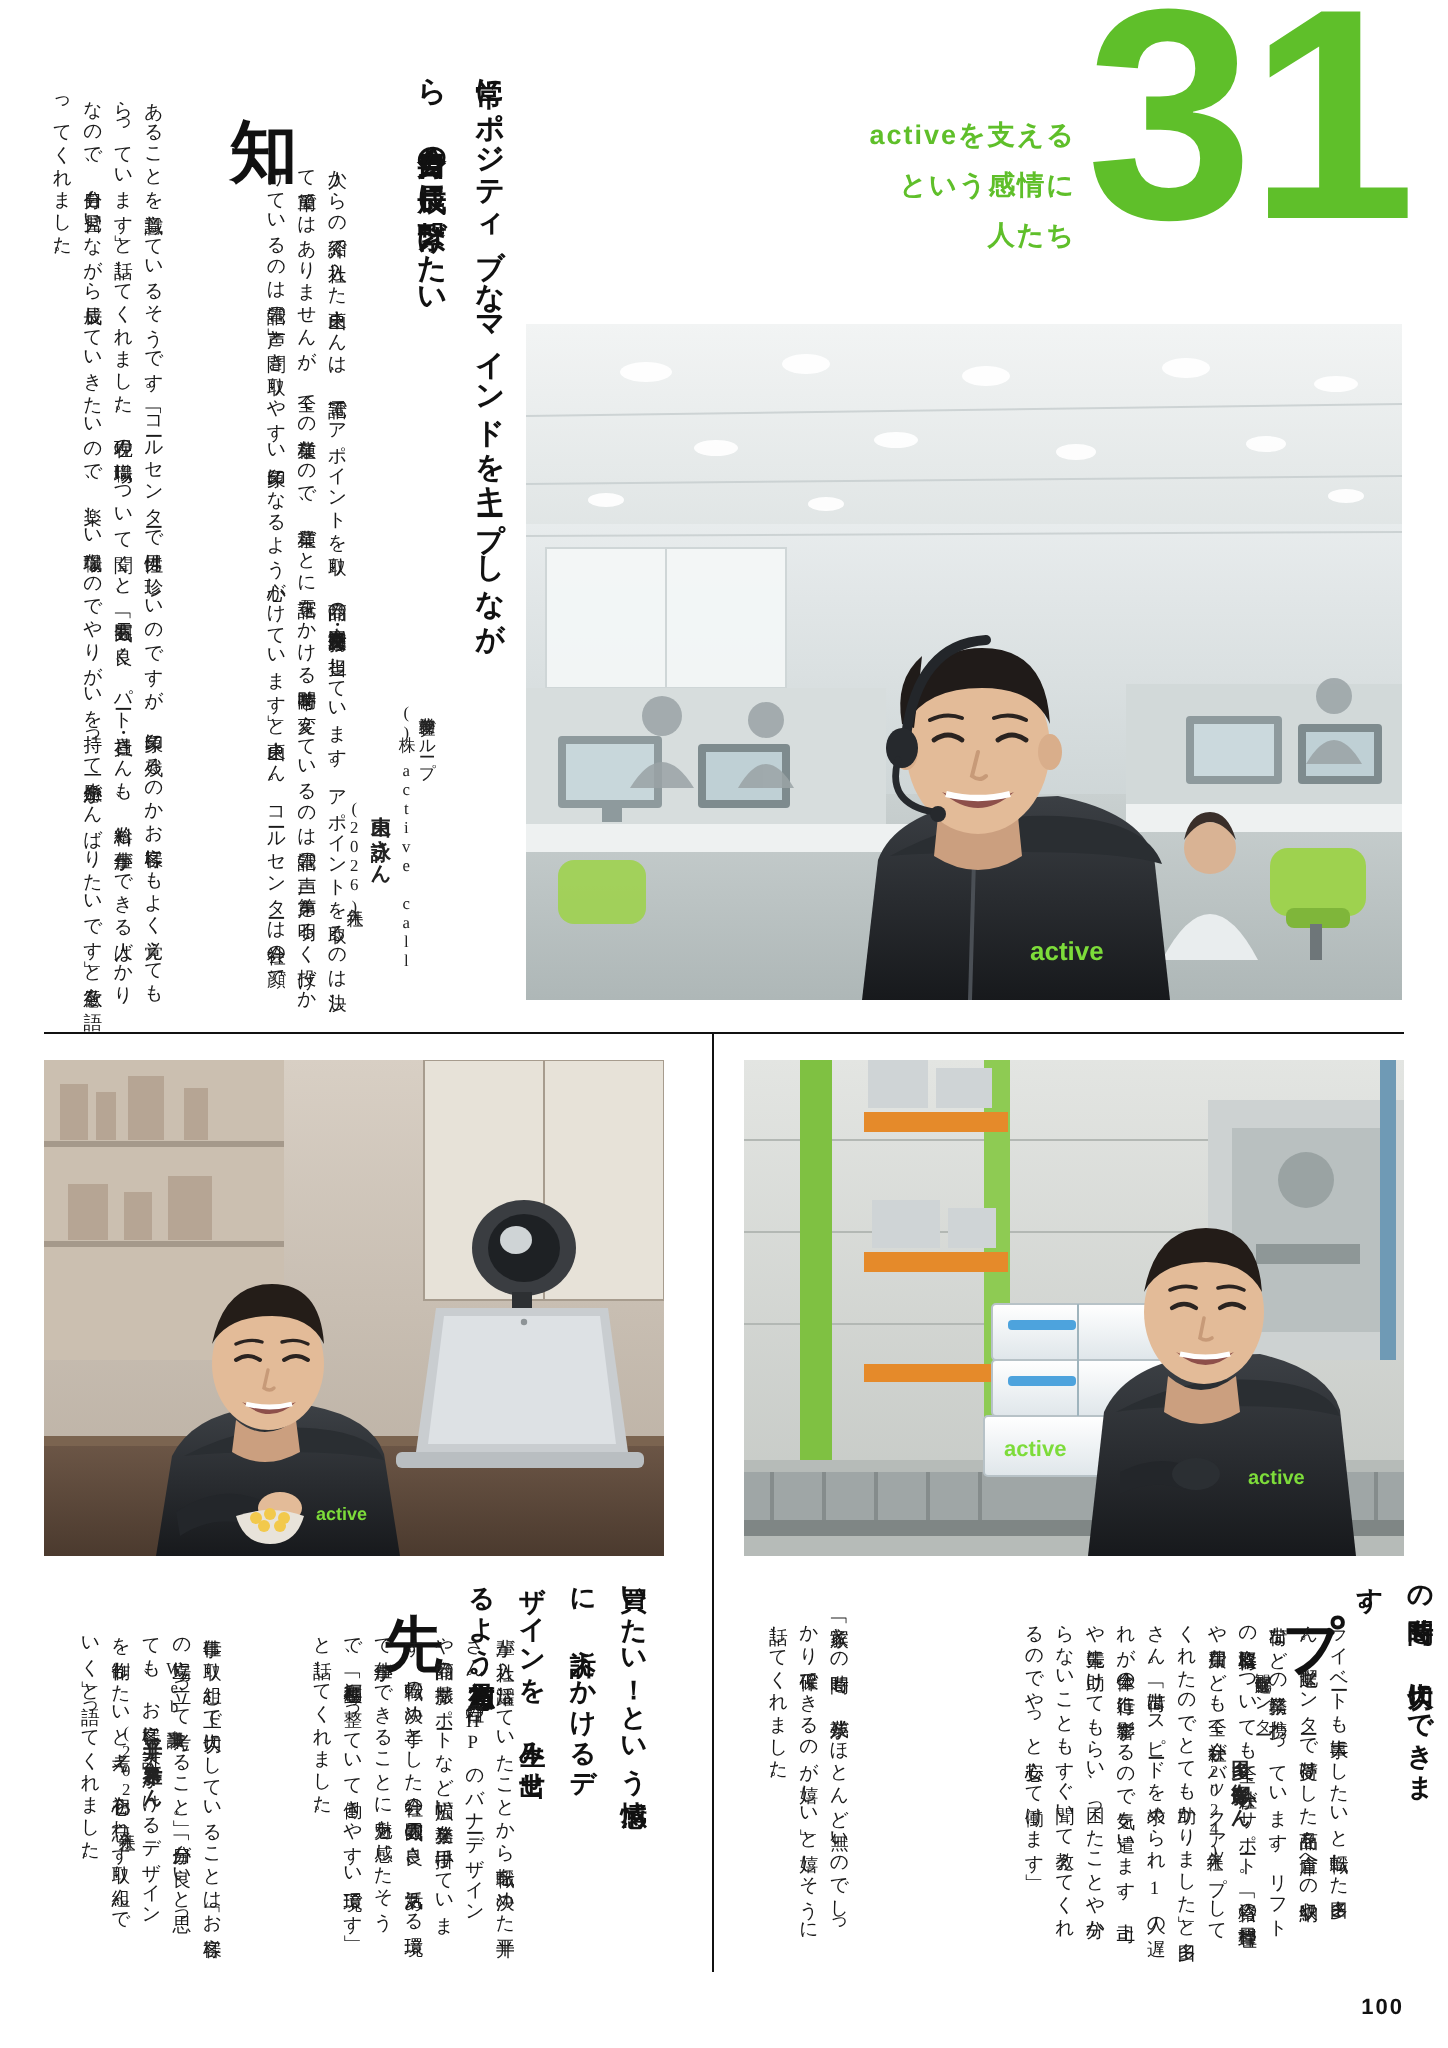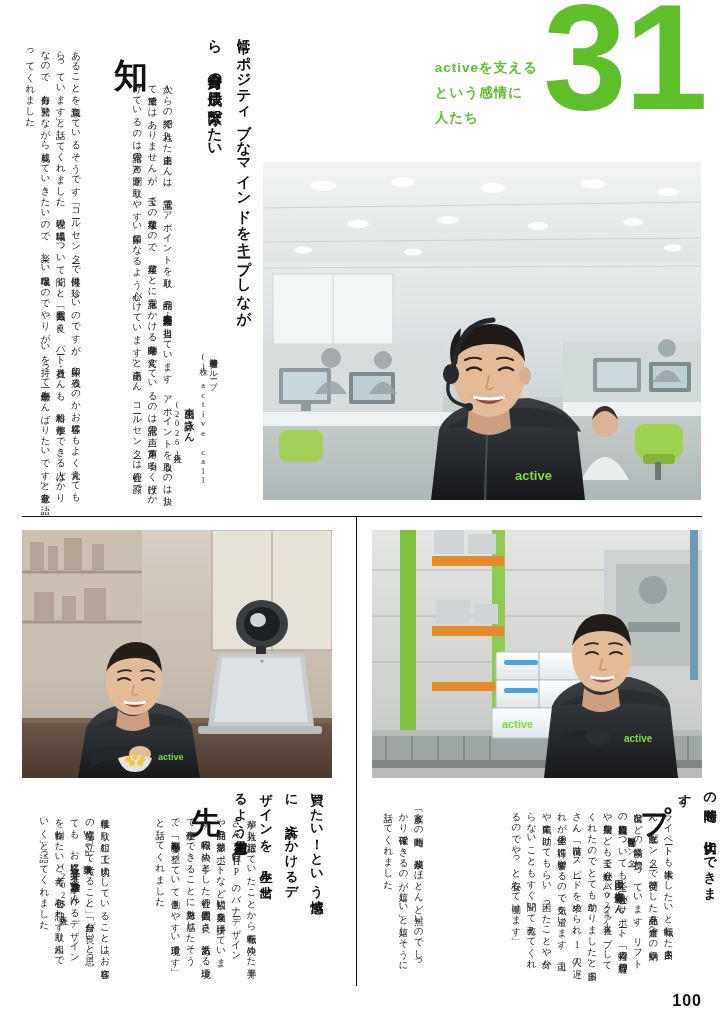--- a/index.html
+++ b/index.html
@@ -30,20 +30,21 @@
     font-size: 150px;
     font-weight: 700;
     line-height: 1;
     color: #5fbf2a;
     letter-spacing: -2px;
   }
   .header-sub {
     position: absolute;
     right: 186px;
     top: 56px;
+    text-align: right;
     color: #5fbf2a;
     font-size: 13.5px;
     font-weight: 700;
     line-height: 1.85;
     letter-spacing: 1px;
   }
   .header-sub div {
     white-space: nowrap;
   }
 
@@ -131,21 +132,21 @@
     text-orientation: upright;
     line-height: 1.05;
   }
 
   .folio {
     position: absolute;
     right: 22px;
     bottom: 14px;
     font-family: "Liberation Sans", sans-serif;
     font-weight: 700;
-    font-size: 16px;
+    font-size: 11px;
     letter-spacing: 1px;
     color: #111;
   }
 
   
   .logo-text {
     font-family: "Liberation Sans", sans-serif;
     font-weight: 700;
     fill: #7ddc3a;
   }

